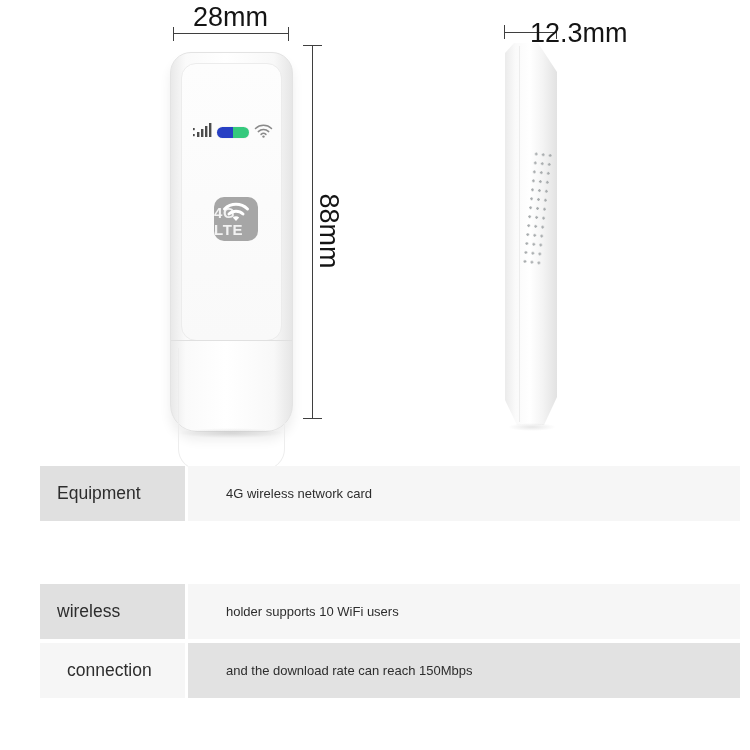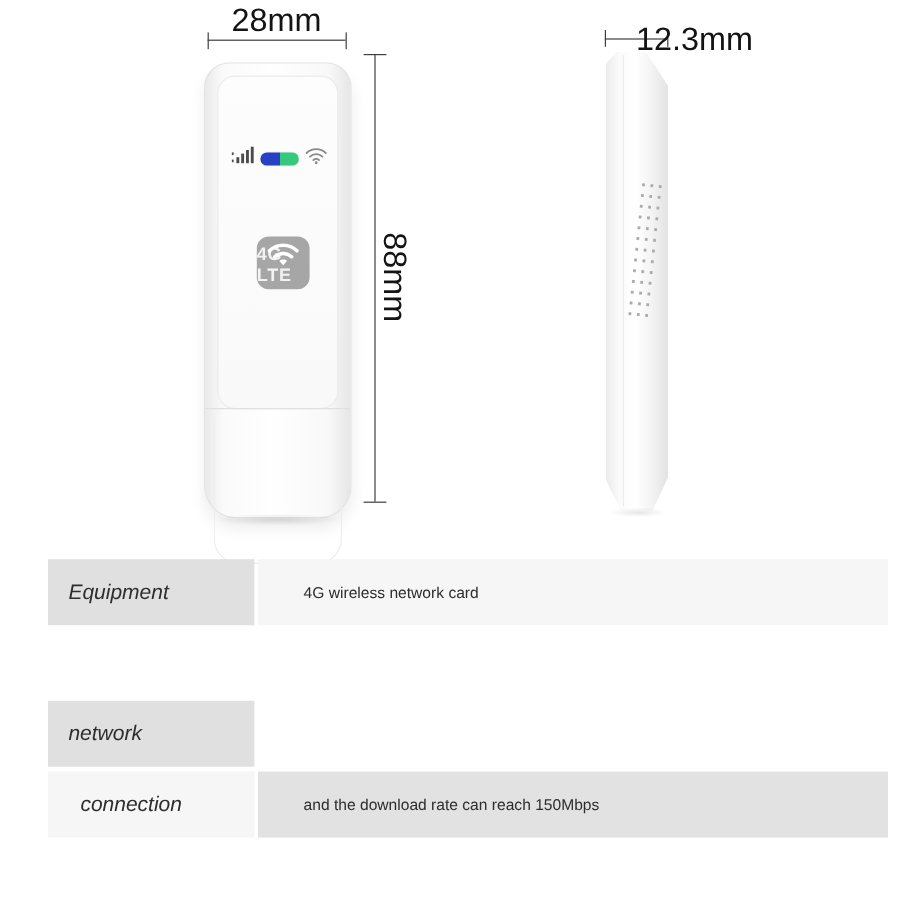--- a/index.html
+++ b/index.html
@@ -91,22 +91,22 @@
   }
   #side-shadow {
     position:absolute; left:508px; top:423px; width:48px; height:8px;
     background:radial-gradient(ellipse at center, rgba(90,90,90,0.15) 0%, rgba(0,0,0,0) 70%);
   }
 
   
   #spec-table { position:absolute; left:40px; top:466px; width:700px; }
   .spec-row { display:flex; margin-bottom:4px; height:55px; }
   .spec-label-cell {
-    width:172px; margin-right:3px; display:flex; align-items:center;
-    padding-left:17px; font-size:17.5px; color:#2d2d2d;font-style:italic;
+    width:145px; margin-right:3px; display:flex; align-items:center;
+    padding-left:17px; font-size:17.5px; color:#2d2d2d;
   }
   .spec-value-cell {
     flex:1; display:flex; align-items:center;
     padding-left:38px; font-size:13px; color:#2d2d2d;
   }
   .spec-row:nth-child(odd) .spec-label-cell  { background:#e0e0e0; }
   .spec-row:nth-child(odd) .spec-value-cell  { background:#f6f6f6; }
   .spec-row:nth-child(even) .spec-label-cell { background:#f6f6f6; }
   .spec-row:nth-child(even) .spec-value-cell { background:#e2e2e2; }
   .spec-row:nth-child(4) .spec-label-cell { padding-left:27px; }
@@ -185,21 +185,22 @@
 
     <div class="spec-row">
       <div class="spec-label-cell">Equipment</div>
       <div class="spec-value-cell">4G wireless network card</div>
     </div>
 
     <div class="spec-row">
     </div>
 
     <div class="spec-row">
-      <div class="spec-label-cell">network</div>
+      <div class="spec-label-cell">wireless</div>
+      <div class="spec-value-cell">holder supports 10 WiFi users</div>
     </div>
 
 
     <div class="spec-row">
       <div class="spec-label-cell">connection</div>
       <div class="spec-value-cell">and the download rate can reach 150Mbps</div>
     </div>
 
   </div>
 </div>

